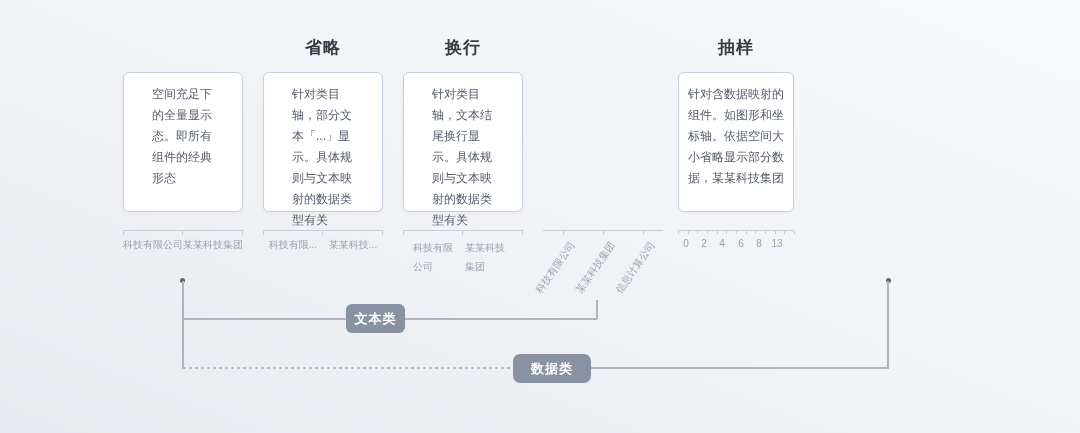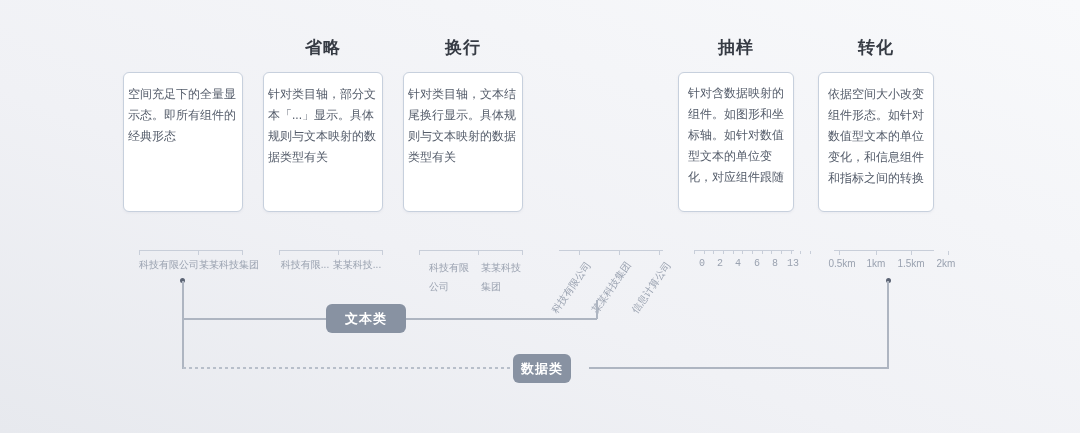--- a/index.html
+++ b/index.html
@@ -28,28 +28,28 @@
   .col{position:absolute;top:0;height:100%;}
   .col-title{
     position:absolute;top:36px;left:0;right:0;
     text-align:center;font-size:17px;font-weight:600;color:var(--title-text);
     letter-spacing:1px;
   }
   .card{
     position:absolute;top:72px;left:0;right:0;height:140px;
     background:#ffffff;border:1px solid var(--card-border);border-radius:6px;
     box-shadow:0 1px 3px rgba(110,120,140,0.08);
-    padding:11px 4px;
+    padding:11px 28px;
   }
   .col.narrow .card{padding:11px 9px;}
   .card-body{
     font-size:12px;line-height:21px;color:var(--body-text);
     text-align:left;letter-spacing:0;
   }
-  .axis{position:absolute;top:230px;left:16px;right:0;height:90px;margin-top:20px;}
+  .axis{position:absolute;top:230px;left:0;right:0;height:90px;}
   .axis-line{position:absolute;top:0;left:0;right:0;height:1px;background:var(--axis-line);}
   .tick{position:absolute;top:1px;width:1px;height:4px;background:var(--axis-line);}
   .tick.short{height:3px;}
   .axis-cats{
     position:absolute;top:8px;left:0;right:0;display:flex;
   }
   .axis-cats span{
     flex:1;text-align:center;font-size:10px;color:var(--axis-text);white-space:nowrap;
   }
   .wrap-label{
@@ -143,24 +143,24 @@
       <div class="axis-line"></div>
       <i class="tick" style="left:20px;"></i>
       <i class="tick" style="left:60px;"></i>
       <i class="tick" style="left:100px;"></i>
       <span class="rot-label" style="left:-56px;">科技有限公司</span>
       <span class="rot-label" style="left:-16px;">某某科技集团</span>
       <span class="rot-label" style="left:24px;">信息计算公司</span>
     </div>
   </section>
 
-  <section class="col narrow" style="left:678px;width:116px;font-family:Liberation Mono, monospace;">
+  <section class="col narrow" style="left:678px;width:116px;">
     <h3 class="col-title">抽样</h3>
     <div class="card">
-      <p class="card-body">针对含数据映射的组件。如图形和坐标轴。如针对数值型文本的单位变化，对应组件跟随</p>
+      <p class="card-body">针对含数据映射的组件。如图形和坐标轴。依据空间大小省略显示部分数据，某某科技集团</p>
     </div>
     <div class="axis">
       <div class="axis-line"></div>
       <div>
           <i class="tick short" style="left: 0px;"></i>
           <i class="tick short" style="left: 9.7px;"></i>
           <i class="tick short" style="left: 19.3px;"></i>
           <i class="tick short" style="left: 29px;"></i>
           <i class="tick short" style="left: 38.7px;"></i>
           <i class="tick short" style="left: 48.3px;"></i>
@@ -174,45 +174,28 @@
         </div>
       <span class="num-label" style="left:8px;">0</span>
       <span class="num-label" style="left:26px;">2</span>
       <span class="num-label" style="left:44px;">4</span>
       <span class="num-label" style="left:63px;">6</span>
       <span class="num-label" style="left:81px;">8</span>
       <span class="num-label" style="left:99px;">13</span>
     </div>
   </section>
 
-  <section class="col narrow" style="left:818px;width:116px;">
-    <h3 class="col-title">转化</h3>
-    <div class="card">
-      <p class="card-body">依据空间大小改变组件形态。如针对数值型文本的单位变化，和信息组件和指标之间的转换</p>
-    </div>
-    <div class="axis">
-      <div class="axis-line"></div>
-      <i class="tick" style="left:5px;"></i>
-      <i class="tick" style="left:42px;"></i>
-      <i class="tick" style="left:77px;"></i>
-      <i class="tick" style="left:114px;"></i>
-      <span class="num-label" style="left:8px;">0.5km</span>
-      <span class="num-label" style="left:42px;">1km</span>
-      <span class="num-label" style="left:77px;">1.5km</span>
-      <span class="num-label" style="left:112px;">2km</span>
-    </div>
-  </section>
 
   <span class="dot" style="left:180px;top:278px;"></span>
   <span class="dot" style="left:886px;top:278px;"></span>
 
   <div class="line vline" style="left:182px;top:281px;height:88px;"></div>
 
   <div class="line hline" style="left:182px;top:318px;width:415px;"></div>
   <div class="line vline" style="left:596px;top:300px;height:19px;"></div>
-  <div class="badge" style="left:326px;top:304px;width:80px;height:29px;font-family:Liberation Mono, monospace;">文本类</div>
+  <div class="badge" style="left:346px;top:304px;width:59px;height:29px;font-family:Liberation Mono, monospace;">文本类</div>
 
   <div class="dashline" style="left:183px;top:367px;width:333px;"></div>
   <div class="line hline" style="left:589px;top:367px;width:299px;"></div>
   <div class="line vline" style="left:887px;top:281px;height:88px;"></div>
-  <div class="badge" style="left:513px;top:354px;width:58px;height:29px;">数据类</div>
+  <div class="badge" style="left:513px;top:354px;width:78px;height:29px;border-radius:7px;">数据类</div>
 
 </div>
 
 </body></html>

